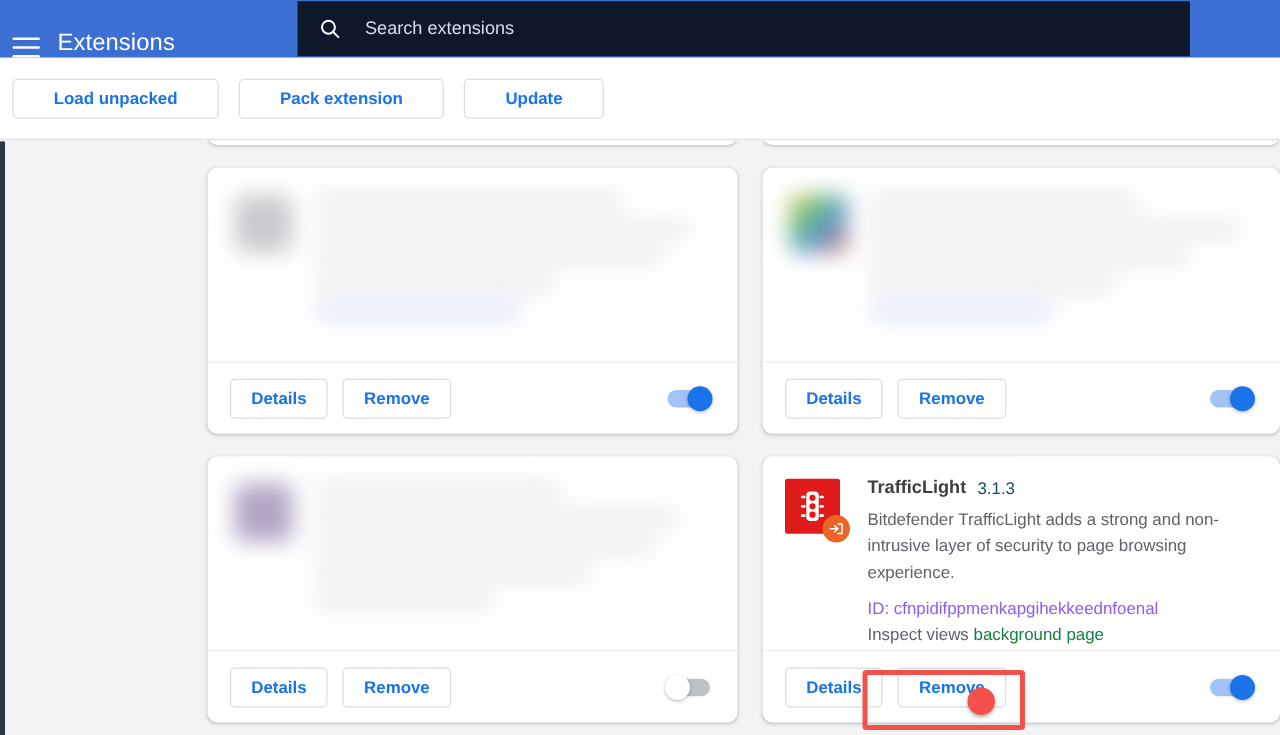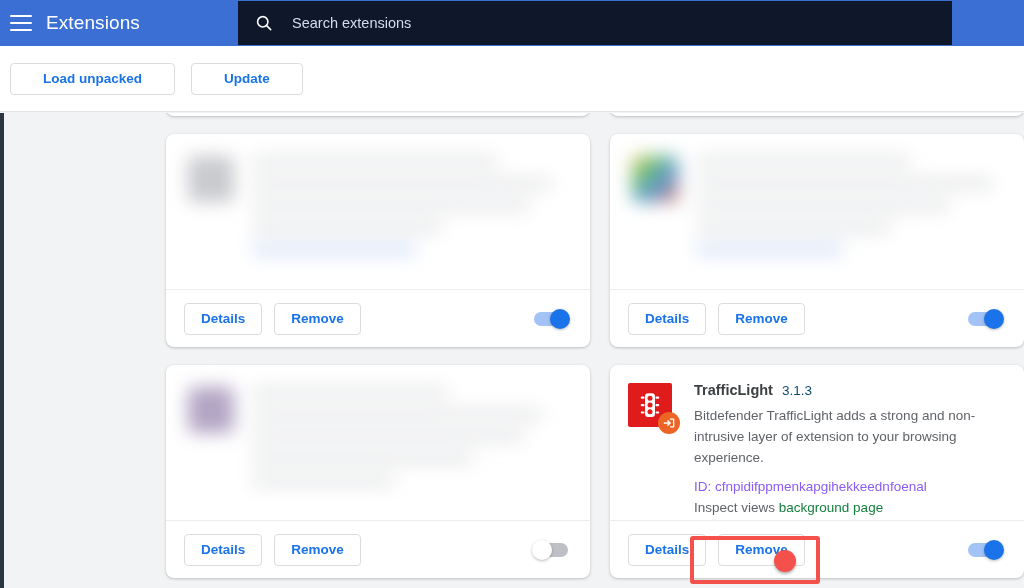--- a/index.html
+++ b/index.html
@@ -21,21 +21,21 @@
   }
 
   
   .header {
     position: absolute;
     top: 0; left: 0;
     width: 1024px;
     height: 46px;
     background: #3b6fd4;
     display: flex;
-    align-items: center;
+    align-items: flex-end;
     z-index: 30;
   }
   .hamburger {
     width: 22px;
     height: 16px;
     margin-left: 10px;
     margin-right: 14px;
     display: flex;
     flex-direction: column;
     justify-content: space-between;
@@ -308,20 +308,21 @@
       <svg class="search-icon" viewBox="0 0 24 24">
         <circle cx="10.5" cy="10.5" r="6.2" fill="none" stroke="#ffffff" stroke-width="1.9"></circle>
         <line x1="15.2" y1="15.2" x2="20" y2="20" stroke="#ffffff" stroke-width="1.9" stroke-linecap="round"></line>
       </svg>
       <input class="search-input" type="text" placeholder="Search extensions" style="">
     </div>
   </div>
 
   <div class="toolbar">
     <button class="tb-btn">Load unpacked</button>
+    <button class="tb-btn">Pack extension</button>
     <button class="tb-btn">Update</button>
   </div>
 
   <div class="content">
     <div class="sidebar-strip"></div>
 
     <div class="grid">
 
       <div class="card partial">
         <div class="partial-inner">
@@ -422,21 +423,21 @@
                 <path d="M14.5 5.5H20v13h-5.5" fill="none" stroke="#ffffff" stroke-width="2.2" stroke-linecap="round" stroke-linejoin="round"></path>
               </svg>
             </div>
           </div>
 
           <div class="ext-info">
             <div class="ext-name-row">
               <span class="ext-name">TrafficLight</span>
               <span class="ext-version">3.1.3</span>
             </div>
-            <div class="ext-desc">Bitdefender TrafficLight adds a strong and non-intrusive layer of extension to your browsing experience.</div>
+            <div class="ext-desc">Bitdefender TrafficLight adds a strong and non-intrusive layer of security to page browsing experience.</div>
             <div class="ext-id">ID: cfnpidifppmenkapgihekkeednfoenal</div>
             <div class="ext-inspect">
               <span>Inspect views</span>
               <a class="ext-link">background page</a>
             </div>
           </div>
         </div>
 
         <div class="card-footer">
           <button class="cf-btn">Details</button>

